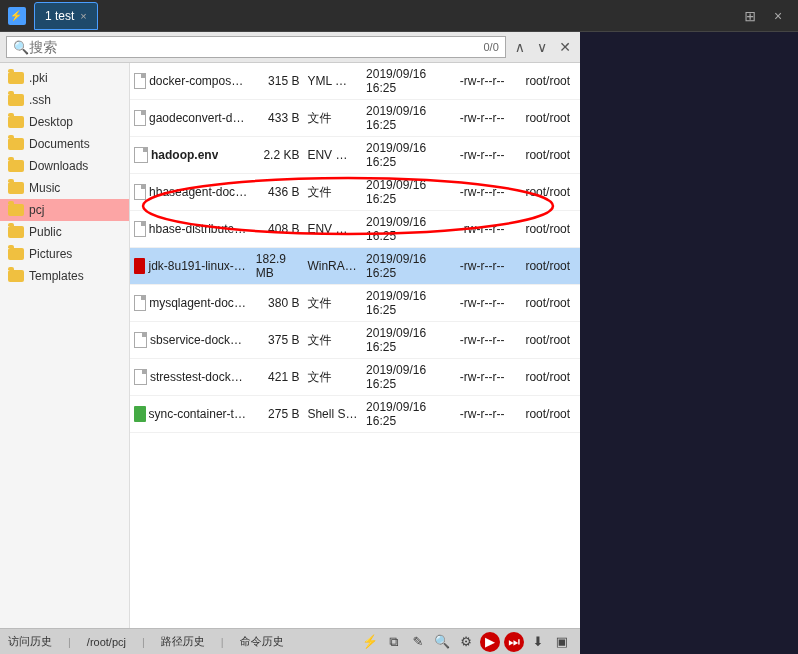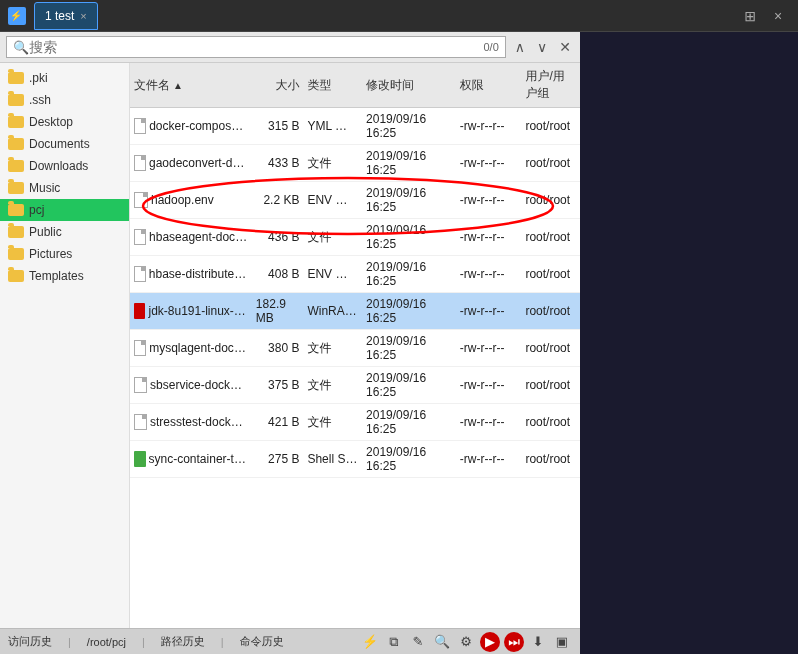--- a/index.html
+++ b/index.html
@@ -40,21 +40,21 @@
     .fm-statusbar-icons { margin-left: auto; display: flex; gap: 4px; align-items: center; }
     .fm-status-icon { width: 20px; height: 20px; display: flex; align-items: center; justify-content: center; cursor: pointer; color: #444; font-size: 13px; border-radius: 2px; }
     .fm-status-icon.active { background: #c00; color: white; border-radius: 50%; }
 
     
     .fm-body { display: flex; flex: 1; overflow: hidden; }
 
     
     .fm-sidebar { width: 130px; background: #f5f5f5; border-right: 1px solid #ddd; overflow-y: auto; flex-shrink: 0; padding: 4px 0; }
     .fm-sidebar-item { display: flex; align-items: center; padding: 4px 8px; cursor: pointer; gap: 5px; color: #333; font-size: 12px; }
-    .fm-sidebar-item.selected { background: #22c55e; }
+    .fm-sidebar-item.selected { background: #fca5a5; }
     .folder-icon { display: inline-block; width: 16px; height: 12px; background: #f0c040; border-radius: 2px; position: relative; }
     .folder-icon::before { content: ''; position: absolute; top: -3px; left: 0; width: 6px; height: 3px; background: #f0c040; border-radius: 2px 2px 0 0; }
 
     
     .fm-filelist { flex: 1; overflow: auto; background: white; }
     .fm-header { display: flex; align-items: center; background: #e8e8e8; border-bottom: 1px solid #ccc; padding: 3px 0; position: sticky; top: 0; font-size: 12px; color: #333; }
     .fm-col { padding: 2px 4px; }
     .fm-col-name { width: 170px; display: flex; align-items: center; gap: 3px; }
     .fm-col-size { width: 70px; text-align: right; }
     .fm-col-type { width: 80px; }
@@ -148,41 +148,20 @@
           </div>
           <div class="fm-sidebar-item">
             <span class="folder-icon"></span>
             <span>Templates</span>
           </div>
         </div>
 
       <div class="fm-wrapper">
         <div class="fm-filelist">
 
-          <div class="fm-header">
-            <div class="fm-col fm-col-name">
-              <span>文件名</span>
-              <span class="sort-arrow">▲</span>
-            </div>
-            <div class="fm-col fm-col-size">
-              <span>大小</span>
-            </div>
-            <div class="fm-col fm-col-type">
-              <span>类型</span>
-            </div>
-            <div class="fm-col fm-col-date">
-              <span>修改时间</span>
-            </div>
-            <div class="fm-col fm-col-perm">
-              <span>权限</span>
-            </div>
-            <div class="fm-col fm-col-user">
-              <span>用户/用户组</span>
-            </div>
-          </div>
 
           <div id="file-rows">
               <div class="fm-row">
       <div class="fm-col fm-col-name ellipsis" style="display:flex;align-items:center;gap:3px;">
         <span class="file-icon-doc"></span>
         <span class="ellipsis" style="max-width:140px;">docker-compose-tra...</span>
       </div>
       <div class="fm-col fm-col-size" style="text-align:right;">315 B</div>
       <div class="fm-col fm-col-type ellipsis">YML 文件</div>
       <div class="fm-col fm-col-date">2019/09/16 16:25</div>
@@ -196,21 +175,21 @@
       </div>
       <div class="fm-col fm-col-size" style="text-align:right;">433 B</div>
       <div class="fm-col fm-col-type ellipsis">文件</div>
       <div class="fm-col fm-col-date">2019/09/16 16:25</div>
       <div class="fm-col fm-col-perm">-rw-r--r--</div>
       <div class="fm-col fm-col-user">root/root</div>
     </div>
               <div class="fm-row">
       <div class="fm-col fm-col-name ellipsis" style="display:flex;align-items:center;gap:3px;">
         <span class="file-icon-doc"></span>
-        <span class="ellipsis" style="max-width:140px;">hadoop.env</span>
+        <span class="ellipsis" style="max-width:140px;font-weight:bold;">hadoop.env</span>
       </div>
       <div class="fm-col fm-col-size" style="text-align:right;">2.2 KB</div>
       <div class="fm-col fm-col-type ellipsis">ENV 文件</div>
       <div class="fm-col fm-col-date">2019/09/16 16:25</div>
       <div class="fm-col fm-col-perm">-rw-r--r--</div>
       <div class="fm-col fm-col-user">root/root</div>
     </div>
               <div class="fm-row">
       <div class="fm-col fm-col-name ellipsis" style="display:flex;align-items:center;gap:3px;">
         <span class="file-icon-doc"></span>

